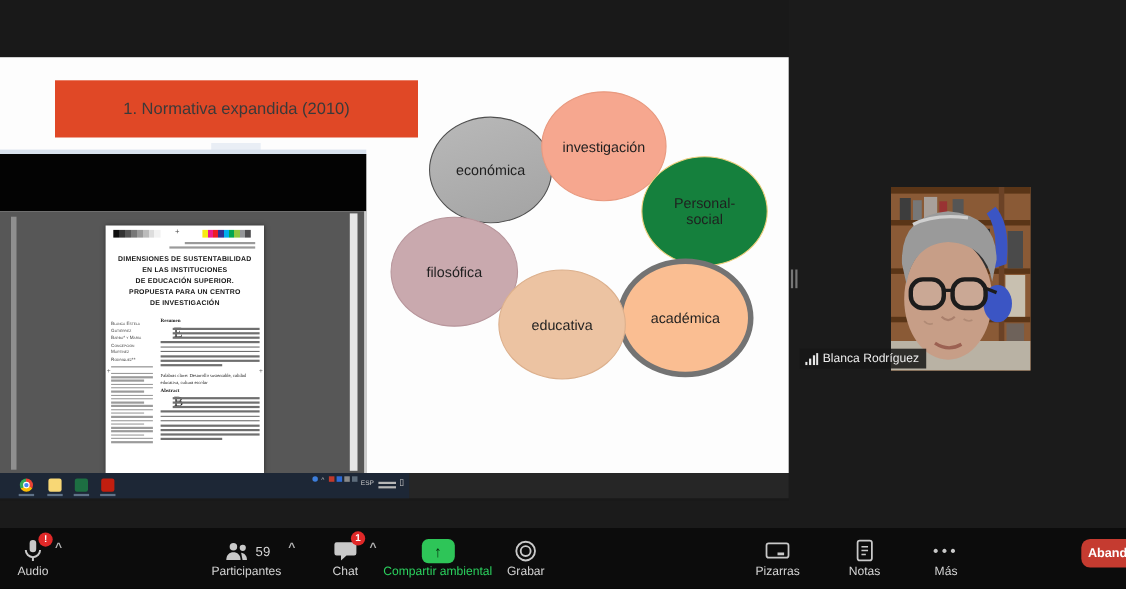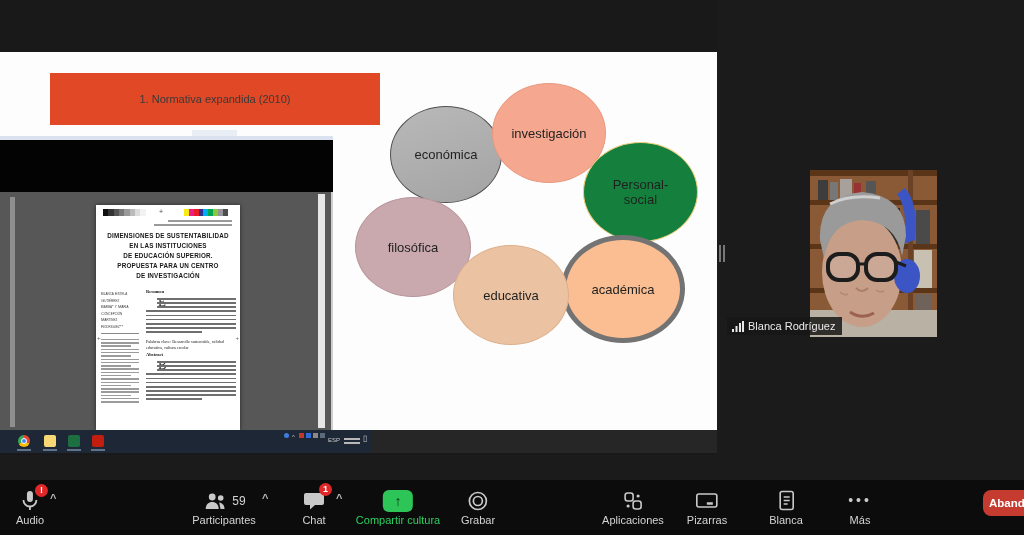--- a/index.html
+++ b/index.html
@@ -3,21 +3,21 @@
 <meta charset="utf-8">
 <style>
   html,body{margin:0;padding:0;background:#000;}
   #canvas{position:relative;width:1024px;height:535px;background:#1b1b1b;
     font-family:"Liberation Sans",sans-serif;overflow:hidden;}
 
   
   .share{position:absolute;left:0;top:0;width:717px;height:455px;background:#191919;}
   .slide{position:absolute;left:0;top:52px;width:717px;height:378px;background:#fdfdfd;}
   .banner{position:absolute;left:50px;top:21px;width:330px;height:52px;background:#e04826;
-    display:flex;align-items:center;justify-content:center;color:#3a3a3a;font-size:11px;}
+    display:flex;align-items:center;justify-content:center;color:#3a3a3a;font-size:15px;}
 
   
   .docwin{position:absolute;left:0;top:78px;width:333px;height:300px;}
   .win-tab{position:absolute;left:192px;top:0;width:45px;height:9px;background:#e9eef5;}
   .win-topstrip{position:absolute;left:0;top:6px;width:333px;height:5px;background:#d9e2ee;}
   .blackbox{position:absolute;left:0;top:10px;width:333px;height:52px;background:#030303;}
   .pdfarea{position:absolute;left:0;top:62px;width:333px;height:238px;background:#575757;}
   .pdf-leftbar{position:absolute;left:10px;top:5px;width:5px;height:230px;background:#8f8f8f;}
   .pdf-scroll{position:absolute;left:318px;top:2px;width:7px;height:234px;background:#e6e6e6;}
   .pdf-edge{position:absolute;left:331px;top:0;width:2px;height:238px;background:#cfcfcf;}
@@ -321,66 +321,55 @@
       <div>Chat</div>
     </div>
     <span class="caret" style="left:336px">^</span>
 
     <div class="titem green" style="left:398px">
       <div class="ticon">
         <div class="share-ico">
           <span>↑</span>
         </div>
       </div>
-      <div>Compartir cultura</div>
+      <div>Compartir ambiental</div>
     </div>
 
     <div class="titem" style="left:478px">
       <div class="ticon">
         <svg width="24" height="24" viewBox="0 0 24 24">
           <circle cx="12" cy="12" r="8.5" stroke="#c9c9c9" stroke-width="1.7" fill="none"></circle>
           <circle cx="12" cy="12" r="4.5" stroke="#c9c9c9" stroke-width="1.7" fill="none"></circle>
         </svg>
       </div>
       <div>Grabar</div>
     </div>
 
 
-    <div class="titem" style="left:633px">
-      <div class="ticon">
-        <svg width="24" height="24" viewBox="0 0 24 24">
-          <rect x="4" y="4" width="8" height="8" rx="2.5" stroke="#c9c9c9" stroke-width="1.6" fill="none"></rect>
-          <rect x="12" y="12" width="8" height="8" rx="2.5" stroke="#c9c9c9" stroke-width="1.6" fill="none"></rect>
-          <circle cx="17" cy="7" r="1.6" fill="#c9c9c9"></circle>
-          <circle cx="7" cy="17" r="1.6" fill="#c9c9c9"></circle>
-        </svg>
-      </div>
-      <div>Aplicaciones</div>
-    </div>
 
     <div class="titem" style="left:707px">
       <div class="ticon">
         <svg width="26" height="24" viewBox="0 0 26 24">
           <rect x="3" y="5" width="20" height="13" rx="2" stroke="#c9c9c9" stroke-width="1.6" fill="none"></rect>
           <line x1="13" y1="14.5" x2="19" y2="14.5" stroke="#c9c9c9" stroke-width="2.4"></line>
         </svg>
       </div>
       <div>Pizarras</div>
     </div>
 
     <div class="titem" style="left:786px">
       <div class="ticon">
         <svg width="22" height="24" viewBox="0 0 22 24">
           <rect x="5" y="2.5" width="13" height="18" rx="2" stroke="#c9c9c9" stroke-width="1.6" fill="none"></rect>
           <line x1="8.5" y1="8" x2="14.5" y2="8" stroke="#c9c9c9" stroke-width="1.4"></line>
           <line x1="8.5" y1="11.5" x2="14.5" y2="11.5" stroke="#c9c9c9" stroke-width="1.4"></line>
           <line x1="8.5" y1="15" x2="12.5" y2="15" stroke="#c9c9c9" stroke-width="1.4"></line>
         </svg>
       </div>
-      <div>Blanca</div>
+      <div>Notas</div>
     </div>
 
     <div class="titem" style="left:860px">
       <div class="ticon">
           <div class="dots">•••</div>
         </div>
       <div>Más</div>
     </div>
 
     <button class="leave">Abandonar</button>

